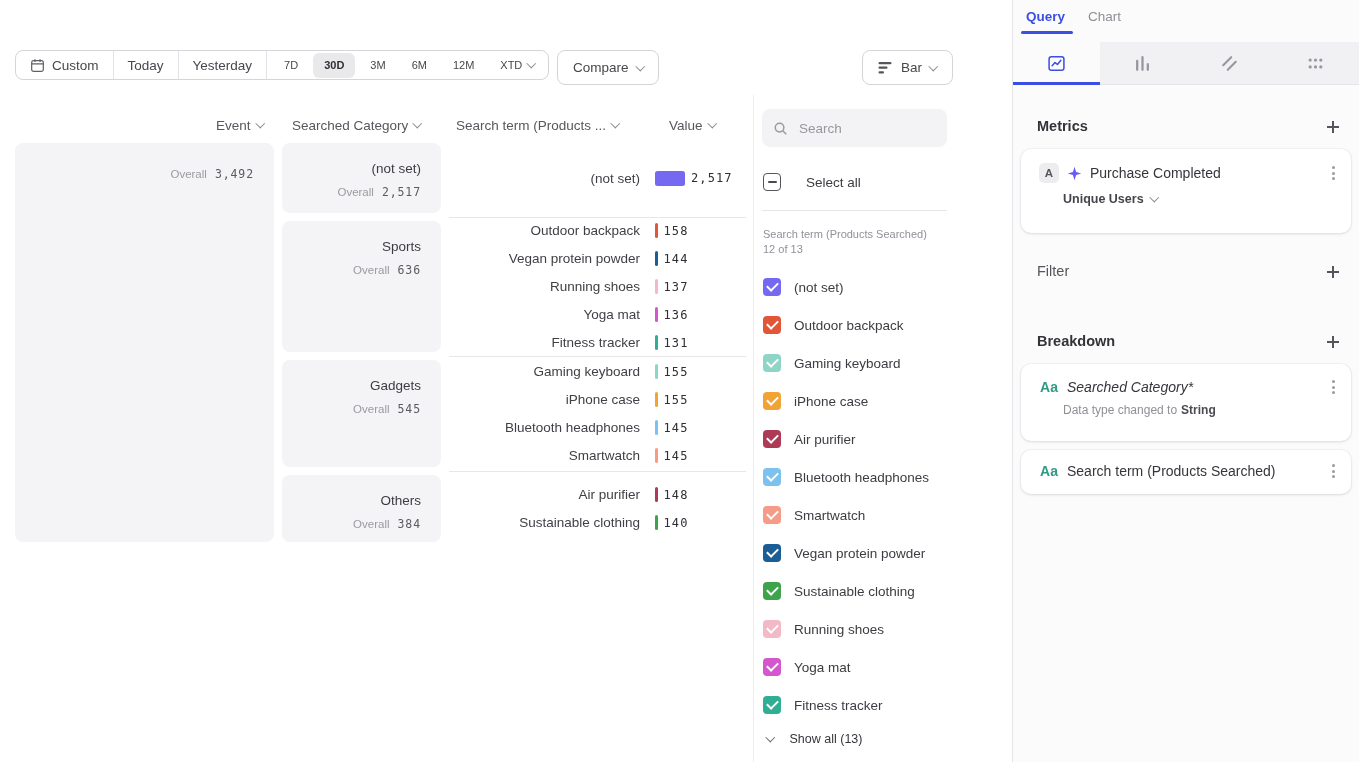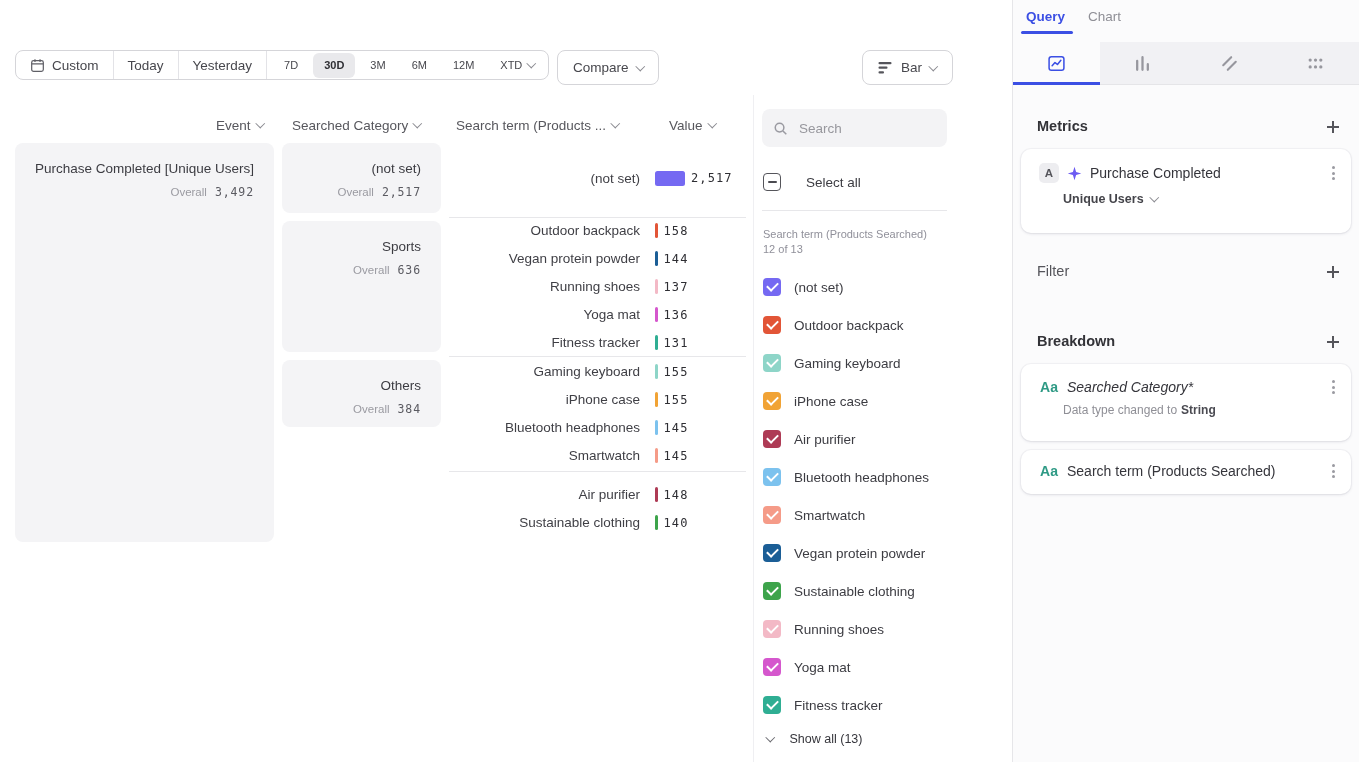--- a/index.html
+++ b/index.html
@@ -181,34 +181,37 @@
   <div class="col-head head-term">
       <span>Search term (Products ...</span>
       <i class="chev"></i>
     </div>
   <div class="col-head head-value">
       <span>Value</span>
       <i class="chev"></i>
     </div>
 
   <div class="event-cell">
-    <div class="cell-name">Purchase Completed [Unique Users]</div>
     <div class="cell-overall">
       <span class="ov-lab">Overall</span><span class="ov-val mono">3,492</span>
     </div>
   </div>
 
   <div class="cat-col">
       <div class="cat-cell" style="height: 70px;">
         <div class="cell-name">(not set)</div>
         <div class="cell-overall"><span class="ov-lab">Overall</span><span class="ov-val mono">2,517</span></div>
       </div>
       <div class="cat-cell" style="height: 131px;">
         <div class="cell-name">Sports</div>
         <div class="cell-overall"><span class="ov-lab">Overall</span><span class="ov-val mono">636</span></div>
+      </div>
+      <div class="cat-cell" style="height: 107px;">
+        <div class="cell-name">Gadgets</div>
+        <div class="cell-overall"><span class="ov-lab">Overall</span><span class="ov-val mono">545</span></div>
       </div>
       <div class="cat-cell" style="height: 67px;">
         <div class="cell-name">Others</div>
         <div class="cell-overall"><span class="ov-lab">Overall</span><span class="ov-val mono">384</span></div>
       </div>
     </div>
   <div class="terms-col">
       <div class="term-group" style="height: 70px;">
         <div class="term-row">
           <span class="t-label">(not set)</span>

